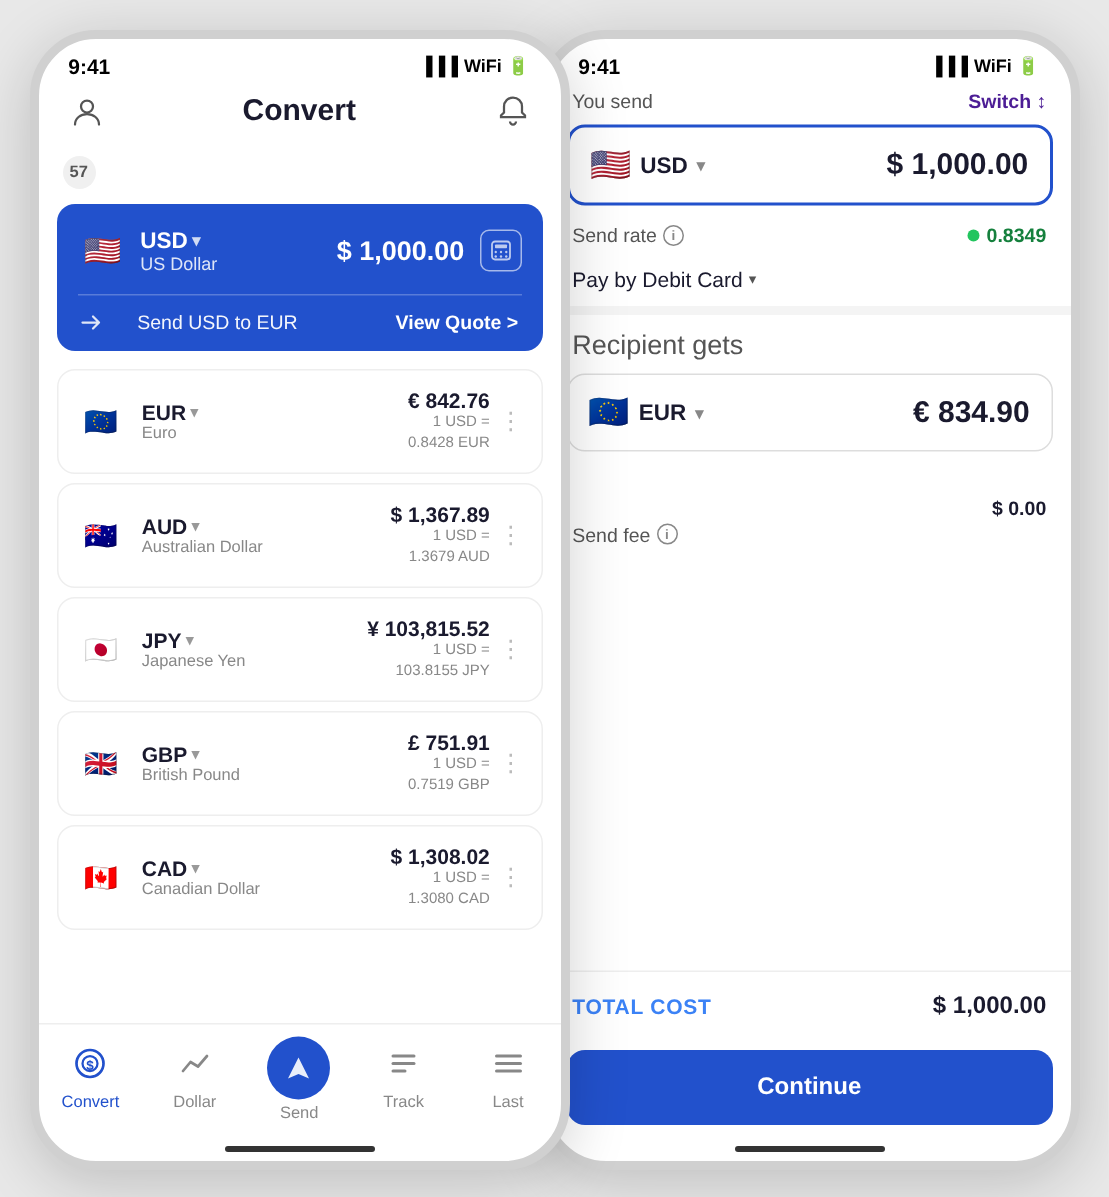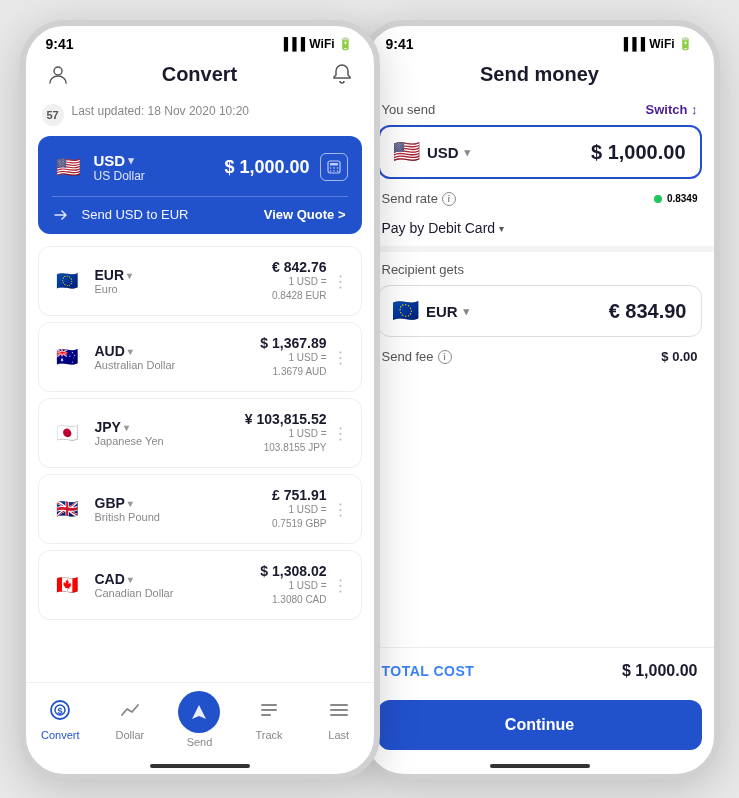--- a/index.html
+++ b/index.html
@@ -150,21 +150,21 @@
       align-items: center;
       padding: 10px 2px 12px;
       border-top: 1px solid rgba(255,255,255,0.25);
       margin-top: 12px;
     }
     .send-bar-left {
       font-size: 13px;
       opacity: 0.95;
       display: flex;
       align-items: center;
-      gap: 12px;
+      gap: 22px;
     }
     .send-bar-right {
       font-size: 13px;
       font-weight: 600;
       margin-left: 16px;
     }
     
     .currency-list {
       flex: 1;
       overflow-y: auto;
@@ -282,22 +282,22 @@
       padding: 8px 16px;
     }
     .rate-label {
       font-size: 13px;
       color: #555;
       display: flex;
       align-items: center;
       gap: 4px;
     }
     .rate-value {
-      font-size: 10px;
-      color: #000000;
+      font-size: 13px;
+      color: #15803d;
       font-weight: 600;
       display: flex;
       align-items: center;
       gap: 5px;
     }
     .green-dot {
       width: 8px;
       height: 8px;
       background: #22c55e;
       border-radius: 50%;
@@ -310,21 +310,21 @@
       gap: 4px;
       font-size: 14px;
       color: #1a1a2e;
       font-weight: 500;
     }
     .section-divider {
       height: 6px;
       background: #f4f4f4;
     }
     .recipient-label {
-      font-size: 13px;
+      font-size: 18px;
       color: #555;
       padding: 10px 16px 4px;
       font-weight: 500;
     }
     .recipient-box {
       margin: 4px 12px;
       border: 1.5px solid #ddd;
       border-radius: 12px;
       padding: 12px 14px;
       display: flex;
@@ -334,22 +334,23 @@
     .fee-row {
       display: flex;
       justify-content: space-between;
       align-items: center;
       padding: 8px 16px;
     }
     .fee-label {
       font-size: 13px;
       color: #555;
       display: flex;
-      align-items: center;
+      align-items: flex-start;
       gap: 4px;
+      margin-top: 36px;
     }
     .fee-value {
       font-size: 13px;
       color: #1a1a2e;
       font-weight: 600;
     }
     .total-cost-row {
       display: flex;
       justify-content: space-between;
       align-items: center;
@@ -421,21 +422,20 @@
       <div class="header-icon">
         <svg width="20" height="22" viewBox="0 0 20 22" fill="none">
           <path d="M10 2a6 6 0 00-6 6v4l-2 2v1h16v-1l-2-2V8a6 6 0 00-6-6z" stroke="#555" stroke-width="1.5"></path>
           <path d="M8 18a2 2 0 004 0" stroke="#555" stroke-width="1.5"></path>
         </svg>
       </div>
     </div>
 
     <div class="update-bar">
       <div class="update-badge">57</div>
-      <span>Last updated: 18 Nov 2020 10:20</span>
     </div>
 
     <div class="currency-card-selected">
       <div class="currency-row">
         <div class="currency-left">
           <div class="flag-circle">
             <span>🇺🇸</span>
           </div>
           <div>
             <div class="currency-code">
@@ -615,25 +615,20 @@
 
     <div class="status-bar">
       <span class="status-time">9:41</span>
       <div class="status-icons">
         <span>▐▐▐</span>
         <span>WiFi</span>
         <span>🔋</span>
       </div>
     </div>
 
-    <div class="header">
-      <div class="header-icon" style="visibility:hidden">‹</div>
-      <span class="send-header-title">Send money</span>
-      <div class="header-icon" style="visibility:hidden">🔔</div>
-    </div>
 
     <div class="send-header-row">
       <span class="section-label" style="padding:0">You send</span>
       <span class="switch-link">Switch ↕</span>
     </div>
 
     <div class="amount-box">
       <div class="currency-selector">
         <span style="font-size:22px">🇺🇸</span>
         <span>USD</span>

